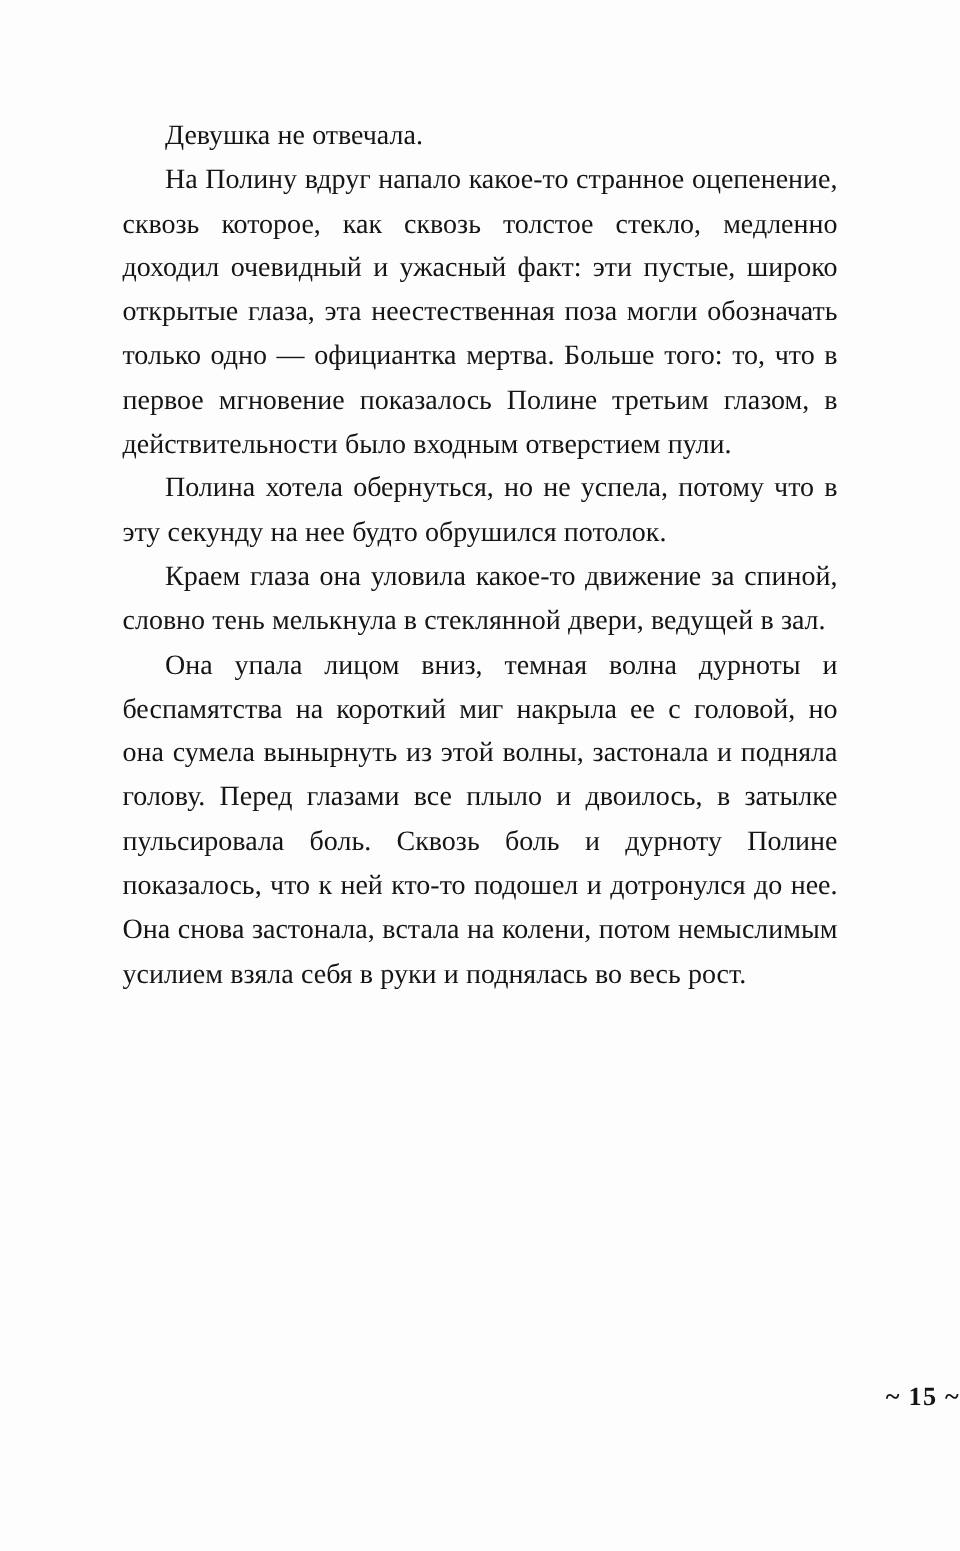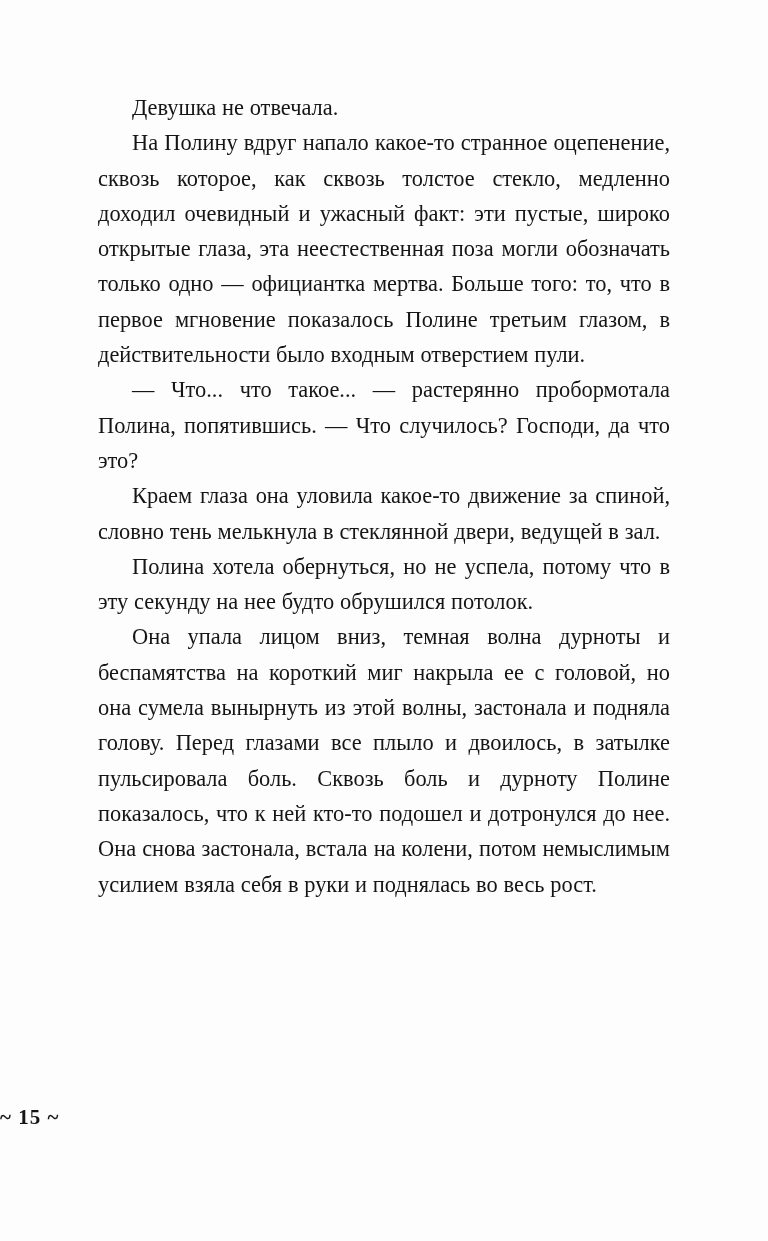--- a/index.html
+++ b/index.html
@@ -40,34 +40,33 @@
     text-align: justify;
   }
   .para:last-child {
     
   }
   .folio {
     position: absolute;
     left: 0;
     right: 0;
     top: 1105px;
-    text-align: left;
+    text-align: right;
     font-size: 21px;
     font-weight: bold;
     letter-spacing: 1px;
     color: #151515;
     font-family: "Liberation Serif", "DejaVu Serif", serif;
   }
 </style>
 </head>
 <body>
 
 <div class="page">
   <div class="text-block">
     <p class="para">Девушка не отвечала.</p>
     <p class="para">На Полину вдруг напало какое-то странное оцепенение, сквозь которое, как сквозь толстое стекло, медленно доходил очевидный и ужасный факт: эти пустые, широко открытые глаза, эта неестественная поза могли обозначать только одно — официантка мертва. Больше того: то, что в первое мгновение показалось Полине третьим глазом, в действительности было входным отверстием пули.</p>
-    <p class="para">— Что... что такое... — растерянно пробормотала Полина, попятившись. — Что случилось? Господи, да что это?</p>
+    <p class="para">Полина хотела обернуться, но не успела, потому что в эту секунду на нее будто обрушился потолок.</p>
     <p class="para">Краем глаза она уловила какое-то движение за спиной, словно тень мелькнула в стеклянной двери, ведущей в зал.</p>
-    <p class="para">Полина хотела обернуться, но не успела, потому что в эту секунду на нее будто обрушился потолок.</p>
     <p class="para">Она упала лицом вниз, темная волна дурноты и беспамятства на короткий миг накрыла ее с головой, но она сумела вынырнуть из этой волны, застонала и подняла голову. Перед глазами все плыло и двоилось, в затылке пульсировала боль. Сквозь боль и дурноту Полине показалось, что к ней кто-то подошел и дотронулся до нее. Она снова застонала, встала на колени, потом немыслимым усилием взяла себя в руки и поднялась во весь рост.</p>
   </div>
   <div class="folio">~ 15 ~</div>
 </div>
 
 </body></html>

